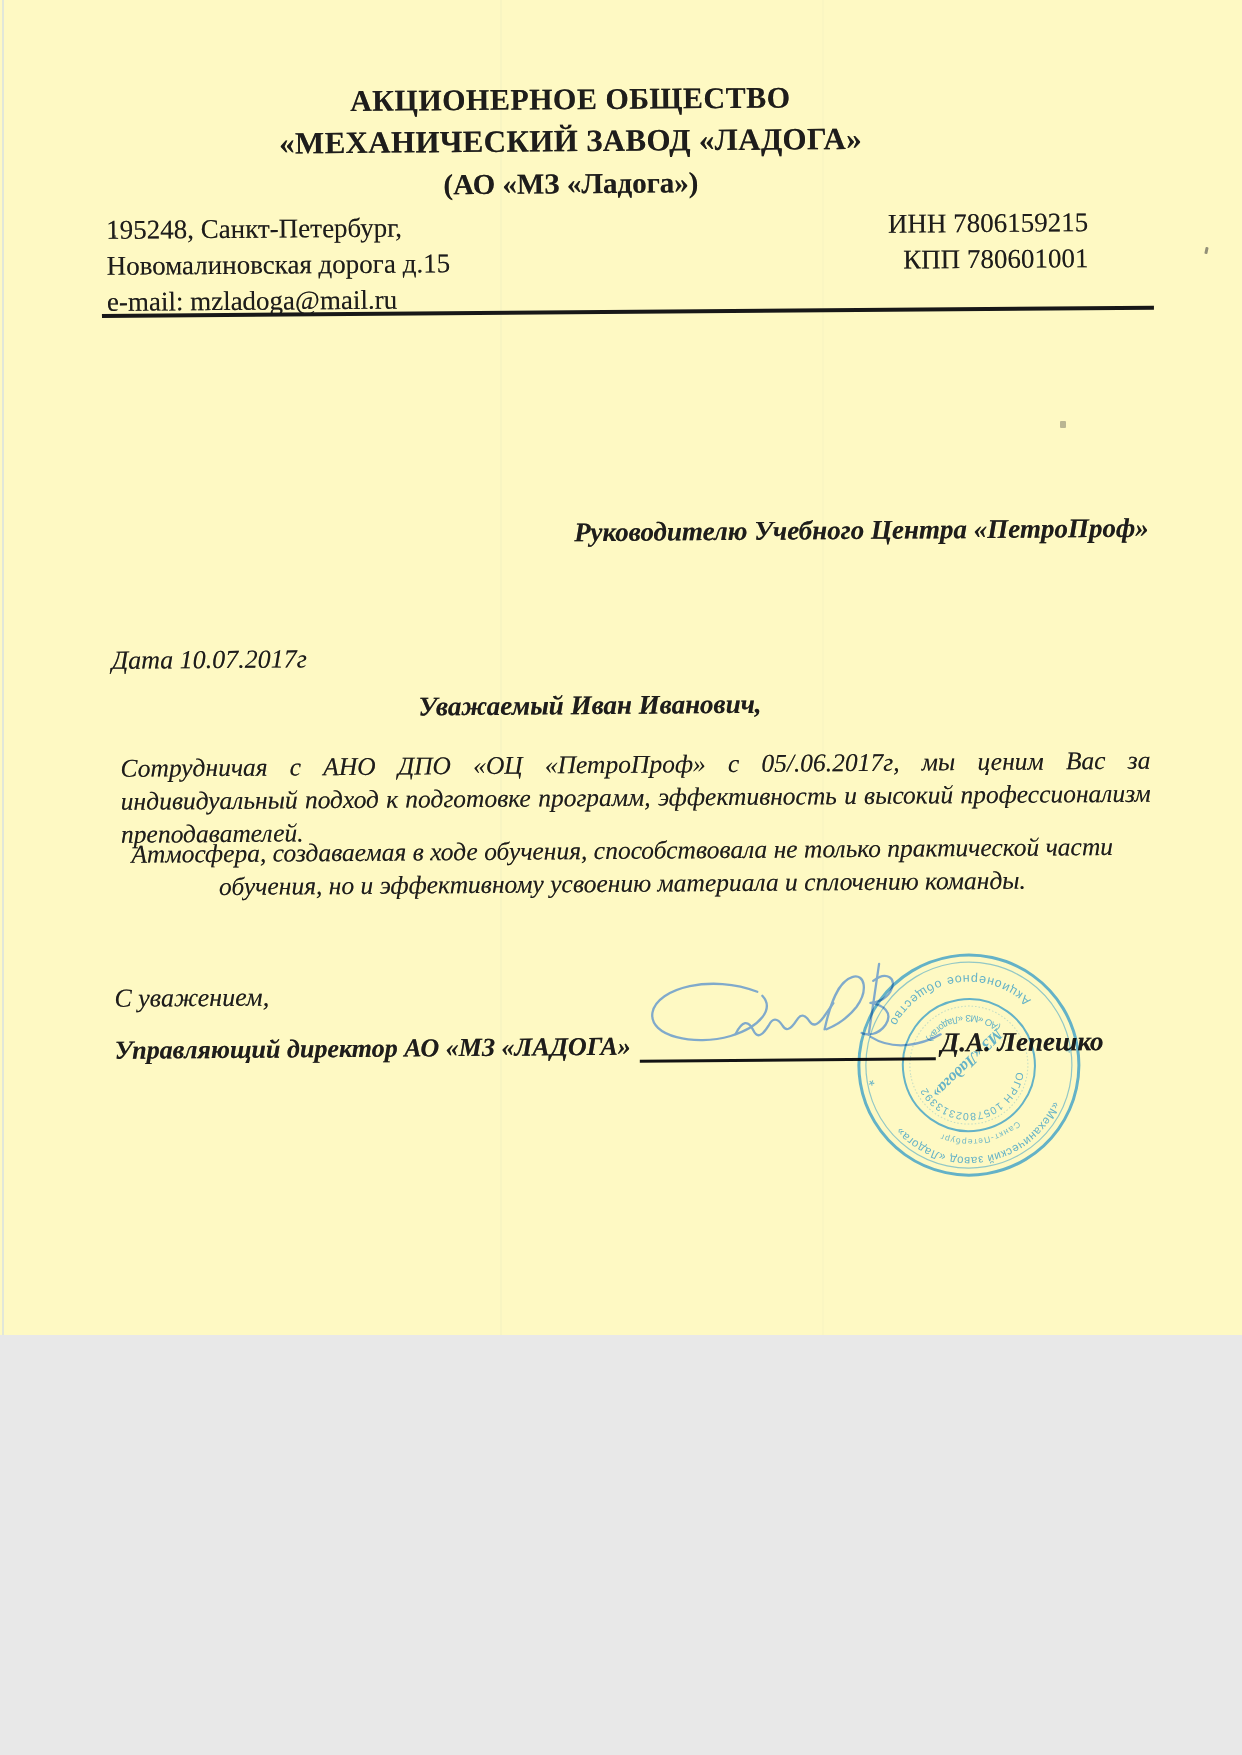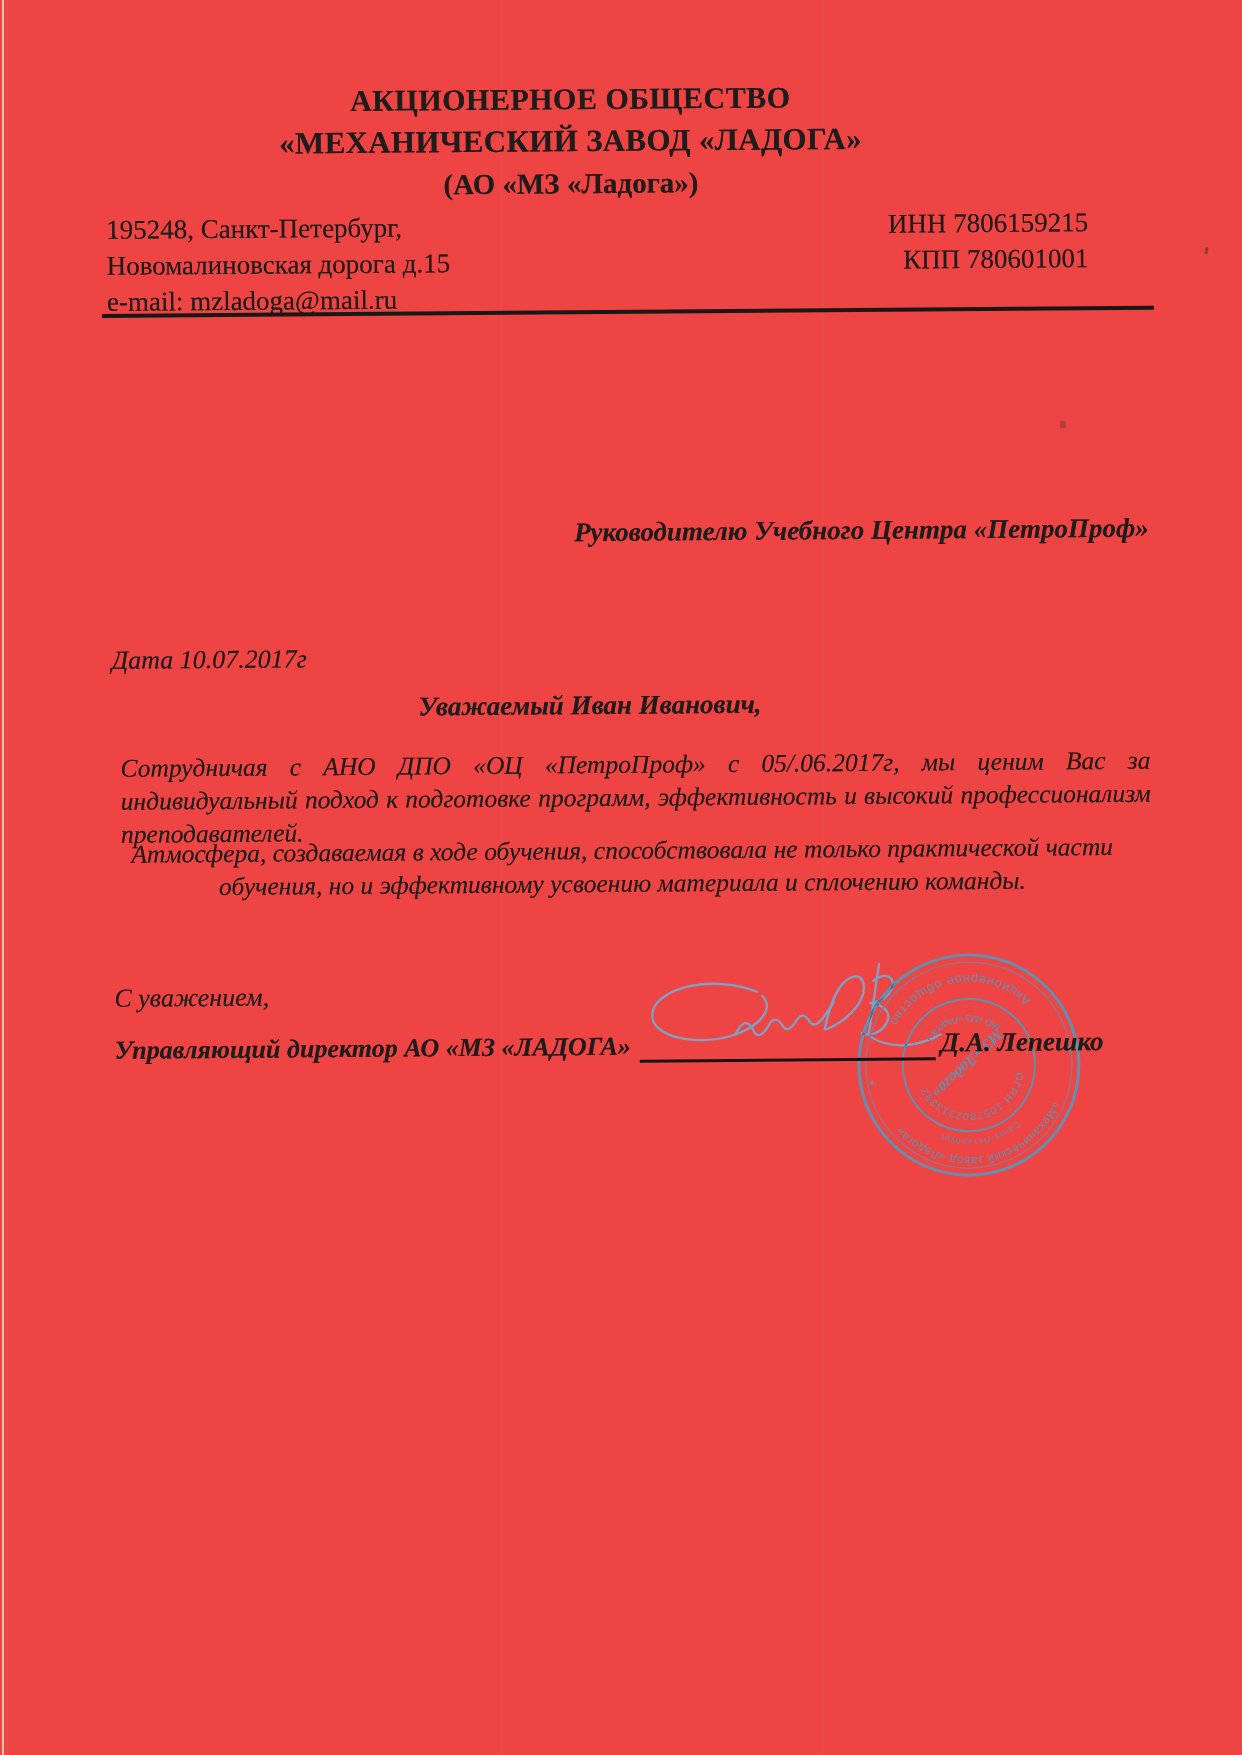--- a/index.html
+++ b/index.html
@@ -1,19 +1,19 @@
 <!DOCTYPE html>
 <html lang="ru"><head>
 <meta charset="utf-8">
 <style>
   html,body{margin:0;padding:0;background:#e8e8e8;}
   .page{
     position:relative;
-    width:1242px;height:1755px;
-    background:#ef4444;
+    width:1242px;height:1335px;
+    background:#fef9c3;
     overflow:hidden;
     font-family:"Liberation Serif","DejaVu Serif",serif;
     color:#1e1d1b;
   }
   .edge-line{position:absolute;left:2px;top:0;width:2px;height:100%;background:#d9e2de;opacity:.8;}
   .crease{position:absolute;top:0;width:2px;height:100%;background:#8fa8b5;opacity:.05;}
   .tilt{position:absolute;inset:0;transform:rotate(-0.45deg);transform-origin:600px 700px;}
   .abs{position:absolute;}
   .scan-soft{text-shadow:0 0 .4px rgba(20,20,20,.55);}
   .org-block{top:78px;left:105px;width:940px;text-align:center;font-weight:700;}

